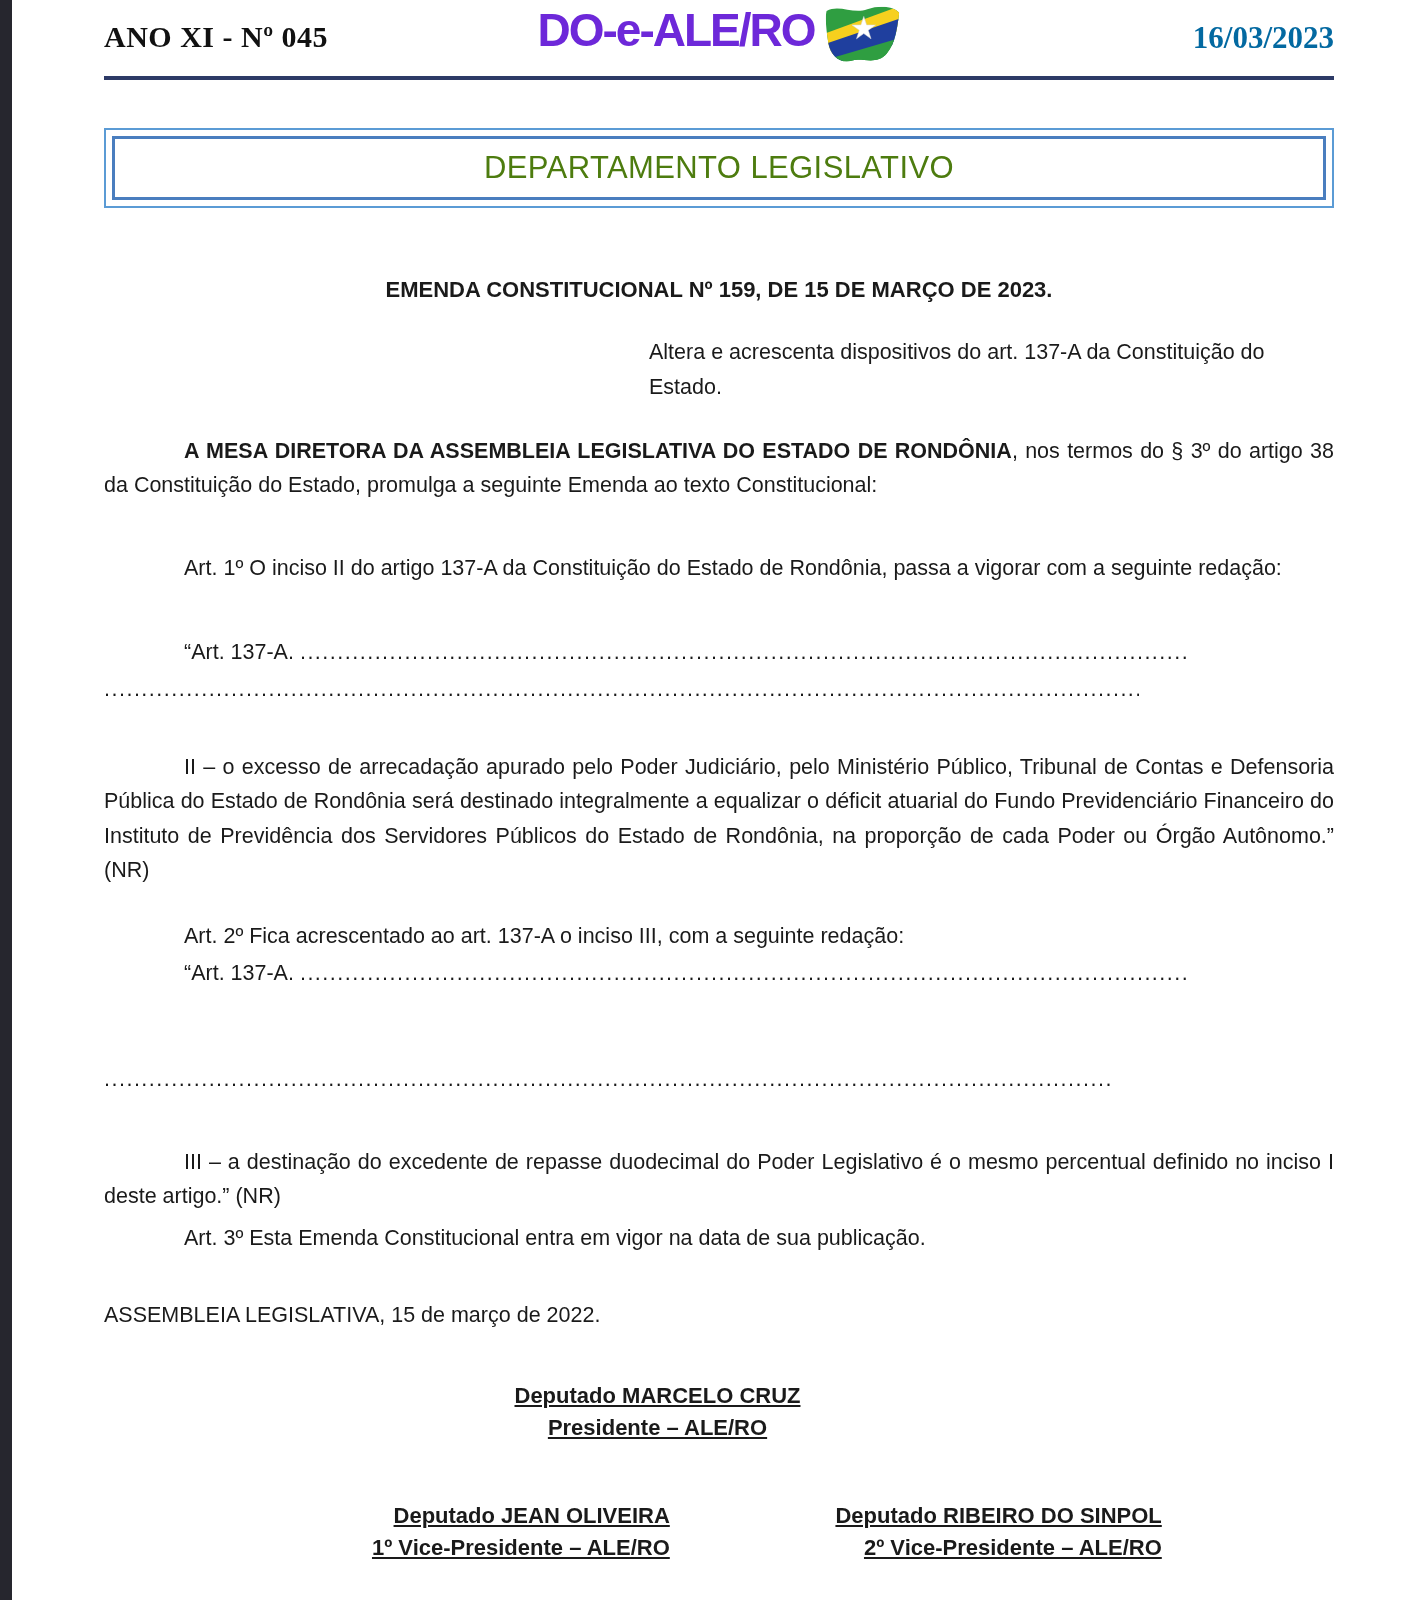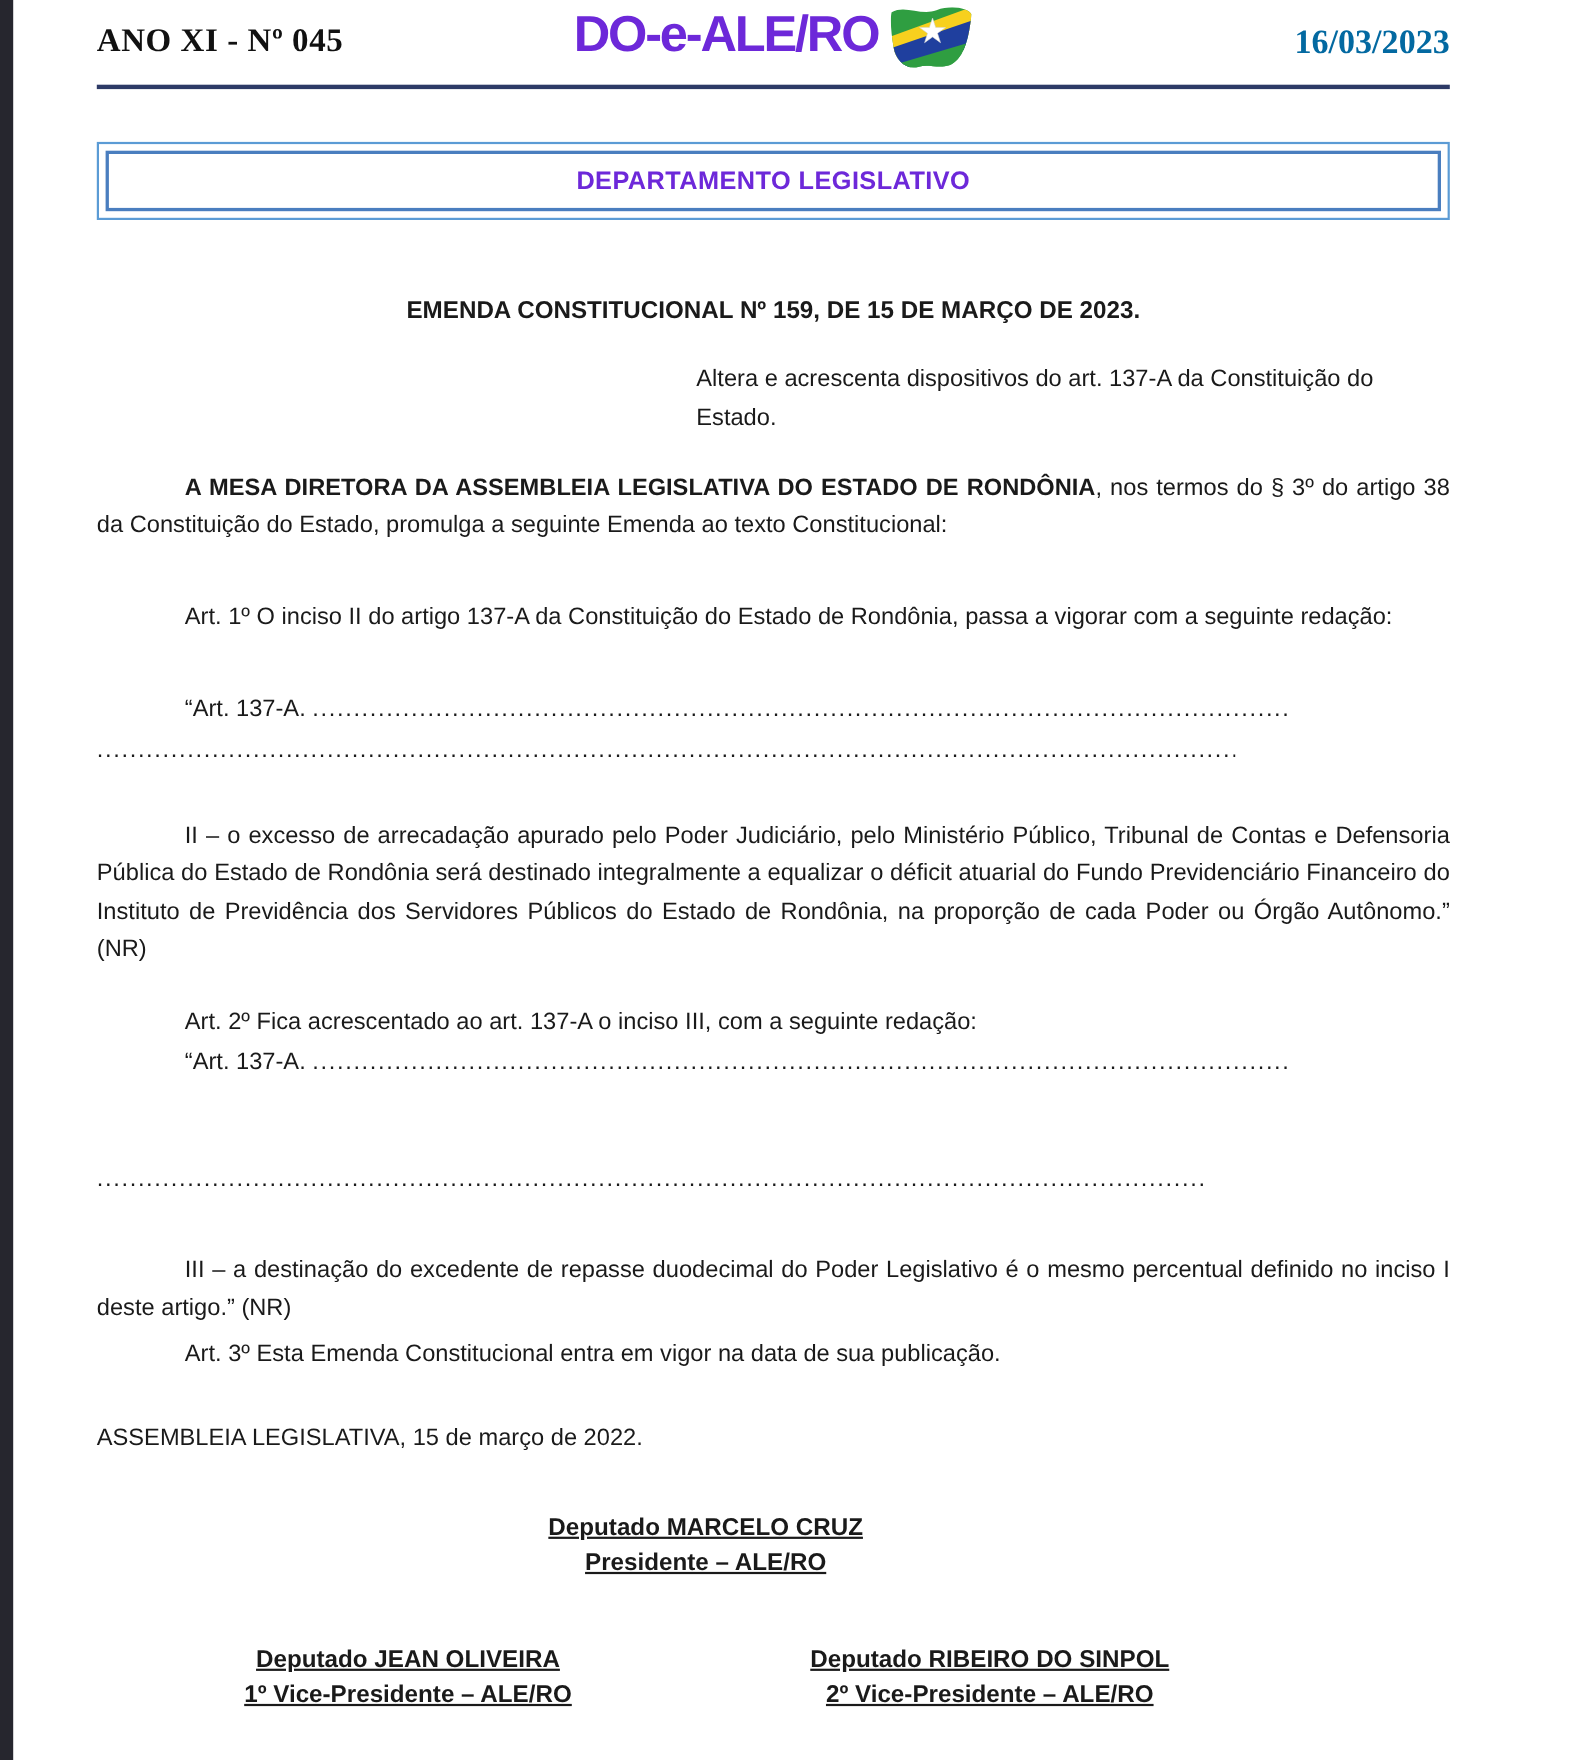--- a/index.html
+++ b/index.html
@@ -9,21 +9,21 @@
     background:#ffffff;
     font-family:"Liberation Sans","DejaVu Sans",sans-serif;
     color:#1a1a1a;
     overflow:hidden;
   }
   .edge-bar{
     position:absolute;left:0;top:0;width:12px;height:1600px;
     background:#26262e;
   }
   .content{
-    position:absolute;left:88px;top:0;width:1230px;
+    position:absolute;left:104px;top:0;width:1230px;
   }
   
   .header{
     display:grid;grid-template-columns:1fr auto 1fr;
     align-items:flex-start;
     padding-top:6px;
   }
   .edition{
     font-family:"Liberation Serif","DejaVu Serif",serif;
     font-weight:bold;font-size:30px;letter-spacing:.5px;
@@ -51,21 +51,21 @@
     margin-top:48px;
     border:2px solid #5b9bd5;
     padding:6px;
   }
   .section-box-inner{
     border:3px solid #4a7ebf;
     padding:11px 4px;
     text-align:center;
   }
   .section-title{
-    font-weight:bold;font-size:23px;color:#6d28d9;letter-spacing:.4px;
+    font-weight:normal;font-size:31px;color:#4d7c0f;letter-spacing:.4px;
   }
   
   .doc{font-size:21.5px;line-height:1.6;}
   .doc-title{
     margin-top:64px;text-align:center;font-weight:bold;font-size:22px;
   }
   .ementa{
     margin-top:28px;margin-left:545px;width:685px;text-align:left;
   }
   .para{
@@ -80,21 +80,21 @@
   }
   .dotline .lbl{letter-spacing:0;}
   .dot-w1{width:1085px;padding-left:80px;box-sizing:border-box;margin-top:50px;}
   .dot-w2{width:1035px;margin-top:2px;}
   .dot-w3{width:1010px;margin-top:72px;}
   .dot-w4{width:1085px;padding-left:80px;box-sizing:border-box;margin-top:2px;}
   .place-date{margin-top:42px;text-indent:0;text-align:left;}
   
   .sig{font-weight:bold;font-size:22px;line-height:1.45;text-align:center;text-decoration:underline;}
   .sig-president{margin-top:48px;width:90%;}
-  .sig-row{display:flex;margin-top:0;}
+  .sig-row{display:flex;margin-top:0;text-align:right;}
   .sig-row-1{margin-top:56px;}
   .sig-col-left{width:46%;}
   .sig-col-right{width:40%;}
 </style>
 </head>
 <body>
 
 <div class="page">
   <div class="edge-bar"></div>
 

